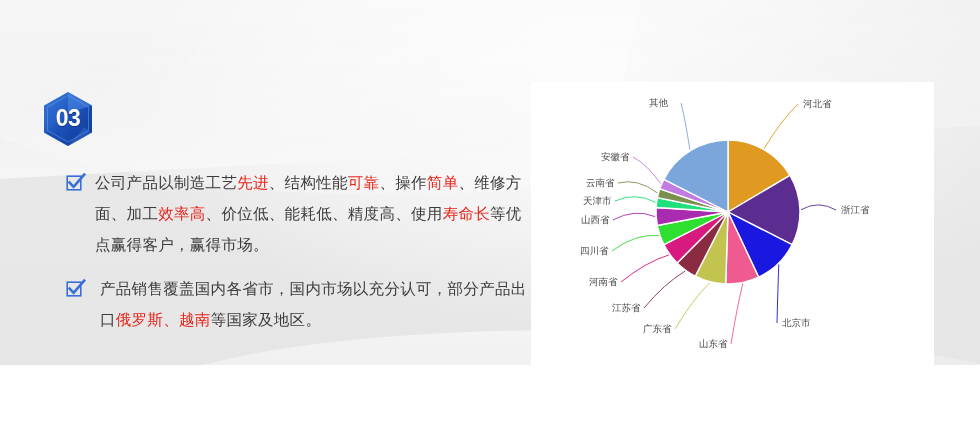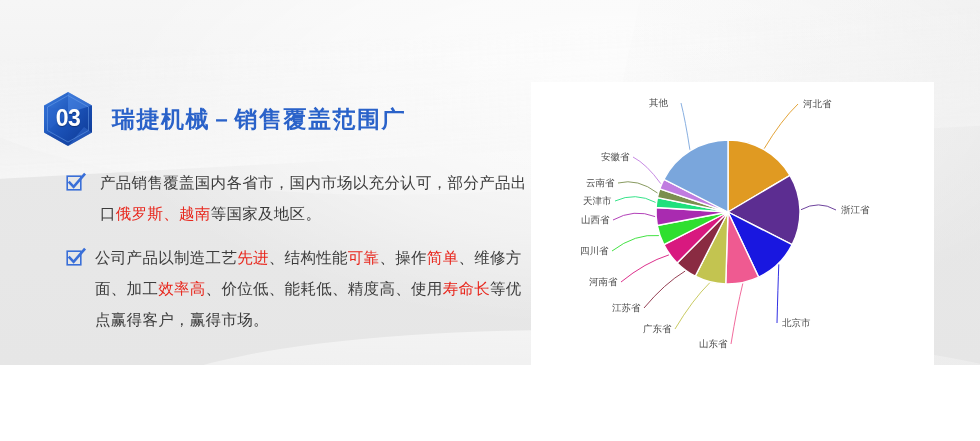--- a/index.html
+++ b/index.html
@@ -161,43 +161,42 @@
         </defs>
         <polygon points="28,1 52,14.5 52,41.5 28,55 4,41.5 4,14.5" fill="url(#hexg)"></polygon>
         <polygon points="28,1 52,14.5 28,22" fill="#4f8ae8" opacity="0.55"></polygon>
         <polygon points="4,14.5 28,22 10,38" fill="#2a64cc" opacity="0.5"></polygon>
         <polygon points="52,41.5 28,55 44,36" fill="#3a74d8" opacity="0.45"></polygon>
         <polygon points="28,55 4,41.5 16,44" fill="#1a4aa8" opacity="0.6"></polygon>
         <polygon points="28,4.5 48.5,16 48.5,39.5 28,51 7.5,39.5 7.5,16" fill="none" stroke="#6fa3ec" stroke-width="1" opacity="0.5"></polygon>
       </svg>
       <div class="badge-num">03</div>
     </div>
-    <div class="heading-title">瑞捷机械－销售覆盖范围广</div>
   </div>
 
   <div class="bullets">
+
+    <div class="bullet bullet-1">
+      <span class="check">
+        <svg viewBox="0 0 19 19">
+          <rect x="1.2" y="3.2" width="13.6" height="13.6" fill="none" stroke="#3a6fd8" stroke-width="1.6"></rect>
+          <path d="M3.6 9.6 L7.6 13.8 L18.2 1.6" fill="none" stroke="#3a6fd8" stroke-width="2.6" stroke-linecap="square"></path>
+        </svg>
+      </span>
+      <span class="bullet-text"><span>公司产品以制造工艺</span><span class="hl">先进</span><span>、结构性能</span><span class="hl">可靠</span><span>、操作</span><span class="hl">简单</span><span>、</span><span>维修方面、加工</span><span class="hl">效率高</span><span>、价位低、能耗低、精度高、</span><span>使用</span><span class="hl">寿命长</span><span>等优点赢得客户，赢得市场。</span></span>
+    </div>
 
     <div class="bullet bullet-2">
       <span class="check">
         <svg viewBox="0 0 19 19">
           <rect x="1.2" y="3.2" width="13.6" height="13.6" fill="none" stroke="#3a6fd8" stroke-width="1.6"></rect>
           <path d="M3.6 9.6 L7.6 13.8 L18.2 1.6" fill="none" stroke="#3a6fd8" stroke-width="2.6" stroke-linecap="square"></path>
         </svg>
       </span>
       <span class="bullet-text"><span>产品销售覆盖国内各省市，国内市场以充分认可，</span><span>部分产品出口</span><span class="hl">俄罗斯、越南</span><span>等国家及地区。</span></span>
-    </div>
-
-    <div class="bullet bullet-1">
-      <span class="check">
-        <svg viewBox="0 0 19 19">
-          <rect x="1.2" y="3.2" width="13.6" height="13.6" fill="none" stroke="#3a6fd8" stroke-width="1.6"></rect>
-          <path d="M3.6 9.6 L7.6 13.8 L18.2 1.6" fill="none" stroke="#3a6fd8" stroke-width="2.6" stroke-linecap="square"></path>
-        </svg>
-      </span>
-      <span class="bullet-text"><span>公司产品以制造工艺</span><span class="hl">先进</span><span>、结构性能</span><span class="hl">可靠</span><span>、操作</span><span class="hl">简单</span><span>、</span><span>维修方面、加工</span><span class="hl">效率高</span><span>、价位低、能耗低、精度高、</span><span>使用</span><span class="hl">寿命长</span><span>等优点赢得客户，赢得市场。</span></span>
     </div>
 
   </div>
 
   <div class="chart-panel">
     <div class="chart-area">
       <svg class="chart-svg" viewBox="0 0 403 294">
         <g id="pie-slices">
             <path d="M 197 130 L 197.00 58.00 A 72 72 0 0 1 258.97 93.35 Z" fill="#e09a22" stroke="#ffffff" stroke-width="1.4"></path>
             <path d="M 197 130 L 258.97 93.35 A 72 72 0 0 1 261.15 162.69 Z" fill="#5c2d91" stroke="#ffffff" stroke-width="1.4"></path>

